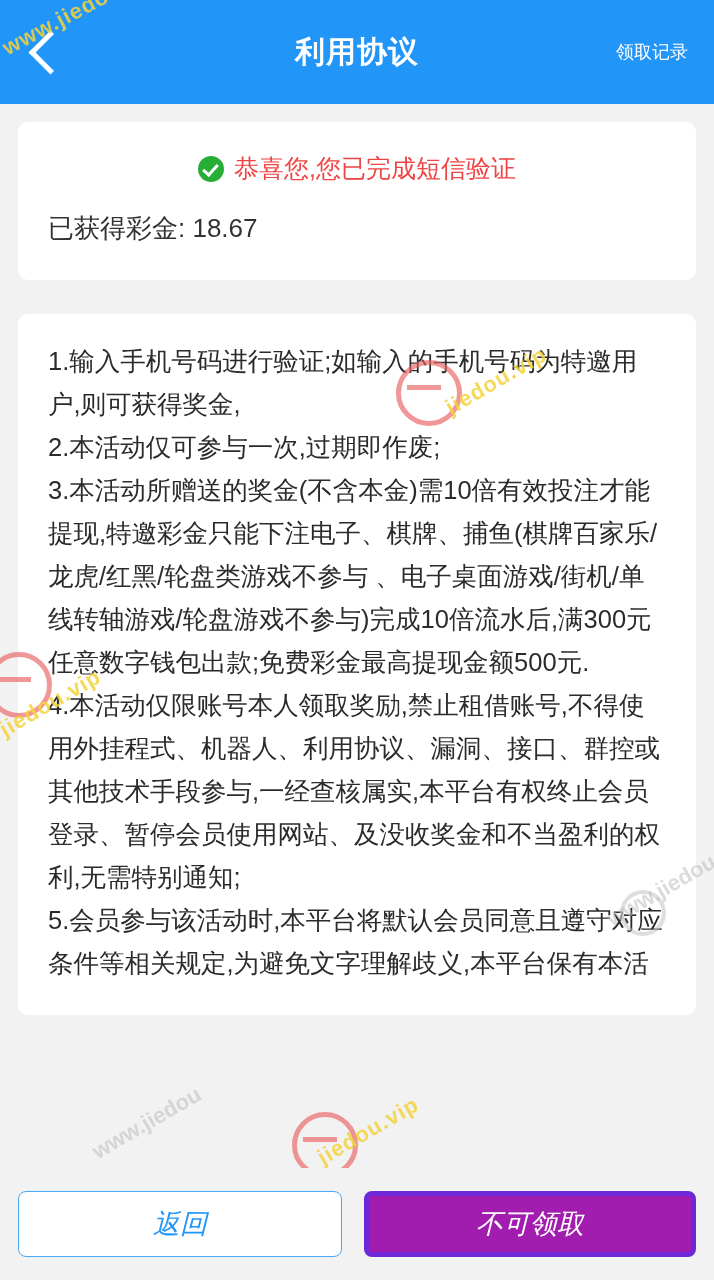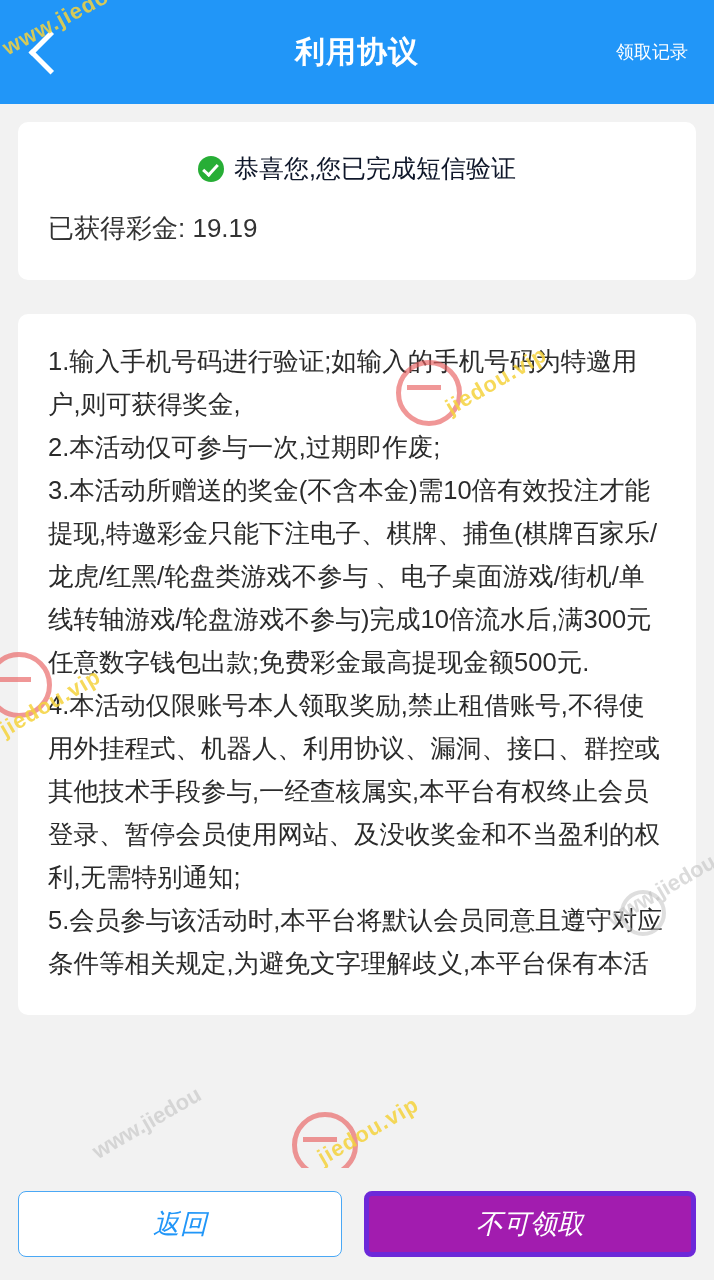--- a/index.html
+++ b/index.html
@@ -102,21 +102,21 @@
     left: 8px;
     top: 5px;
     width: 6px;
     height: 12px;
     border-right: 3px solid #ffffff;
     border-bottom: 3px solid #ffffff;
     transform: rotate(42deg);
   }
   .status-text {
     font-size: 25px;
-    color: #0f172a;
+    color: #ef4444;
   }
   .bonus-line {
     margin-top: 26px;
     font-size: 26px;
     color: #333333;
   }
 
   .card-rules {
     margin-top: 34px;
     padding: 26px 30px 30px 30px;
@@ -231,21 +231,21 @@
     </div>
     <div class="header-title">利用协议</div>
     <div class="header-action">领取记录</div>
   </div>
 
   <div class="card card-status">
     <div class="status-line">
       <span class="check-icon"></span>
       <span class="status-text">恭喜您,您已完成短信验证</span>
     </div>
-    <div class="bonus-line">已获得彩金: 19.19</div>
+    <div class="bonus-line">已获得彩金: 18.67</div>
   </div>
 
   <div class="card card-rules">
     <div class="rules-text">1.输入手机号码进行验证;如输入的手机号码为特邀用户,则可获得奖金,
 2.本活动仅可参与一次,过期即作废;
 3.本活动所赠送的奖金(不含本金)需10倍有效投注才能提现,特邀彩金只能下注电子、棋牌、捕鱼(棋牌百家乐/龙虎/红黑/轮盘类游戏不参与 、电子桌面游戏/街机/单线转轴游戏/轮盘游戏不参与)完成10倍流水后,满300元任意数字钱包出款;免费彩金最高提现金额500元.
 4.本活动仅限账号本人领取奖励,禁止租借账号,不得使用外挂程式、机器人、利用协议、漏洞、接口、群控或其他技术手段参与,一经查核属实,本平台有权终止会员登录、暂停会员使用网站、及没收奖金和不当盈利的权利,无需特别通知;
 5.会员参与该活动时,本平台将默认会员同意且遵守对应条件等相关规定,为避免文字理解歧义,本平台保有本活</div>
   </div>
 

